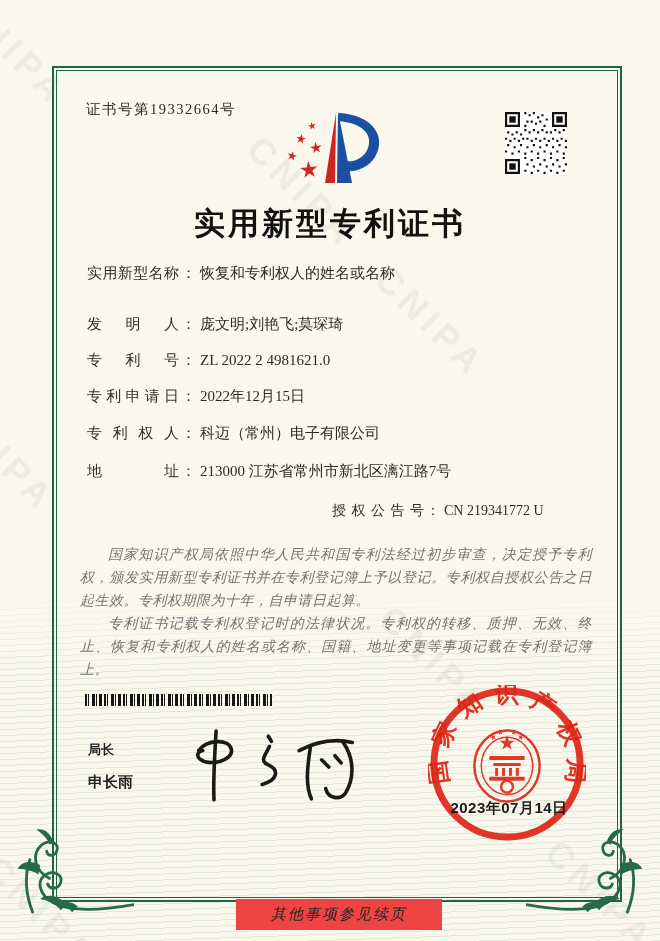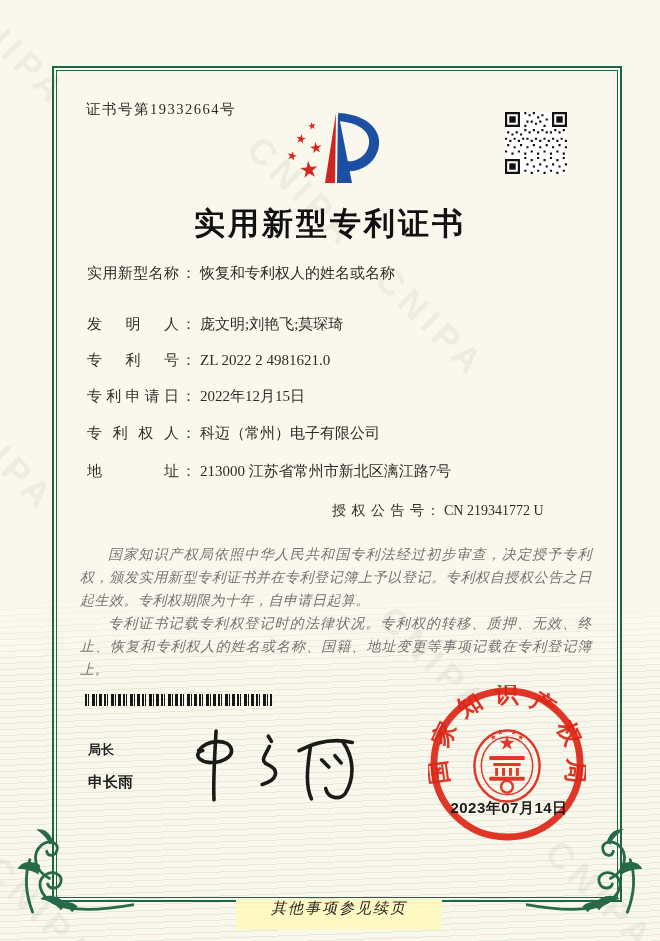--- a/index.html
+++ b/index.html
@@ -69,22 +69,22 @@
   
   .seal{position:absolute;left:428px;top:685px;width:158px;height:158px;}
   .seal-date{
     position:absolute;left:450px;top:799px;width:118px;text-align:center;
     font-family:"Liberation Sans","DejaVu Sans",sans-serif;font-size:15px;font-weight:bold;
     letter-spacing:.5px;color:#1d1c1a;
   }
   
   .pageno{position:absolute;left:0;right:0;top:865px;text-align:center;font-size:13px;color:#2b2a26;}
   .note-box{
-    position:absolute;left:236px;top:899px;width:206px;height:31px;background:#fef9c3;
-    display:flex;align-items:flex-start;justify-content:center;
+    position:absolute;left:236px;top:899px;width:206px;height:31px;background:#ef4444;
+    display:flex;align-items:center;justify-content:center;
   }
   .note-box span{font-size:15px;font-style:italic;letter-spacing:2px;color:#26251f;}
 </style>
 </head>
 <body>
 
 <div id="page">
 
   <div class="waves"></div>
 

